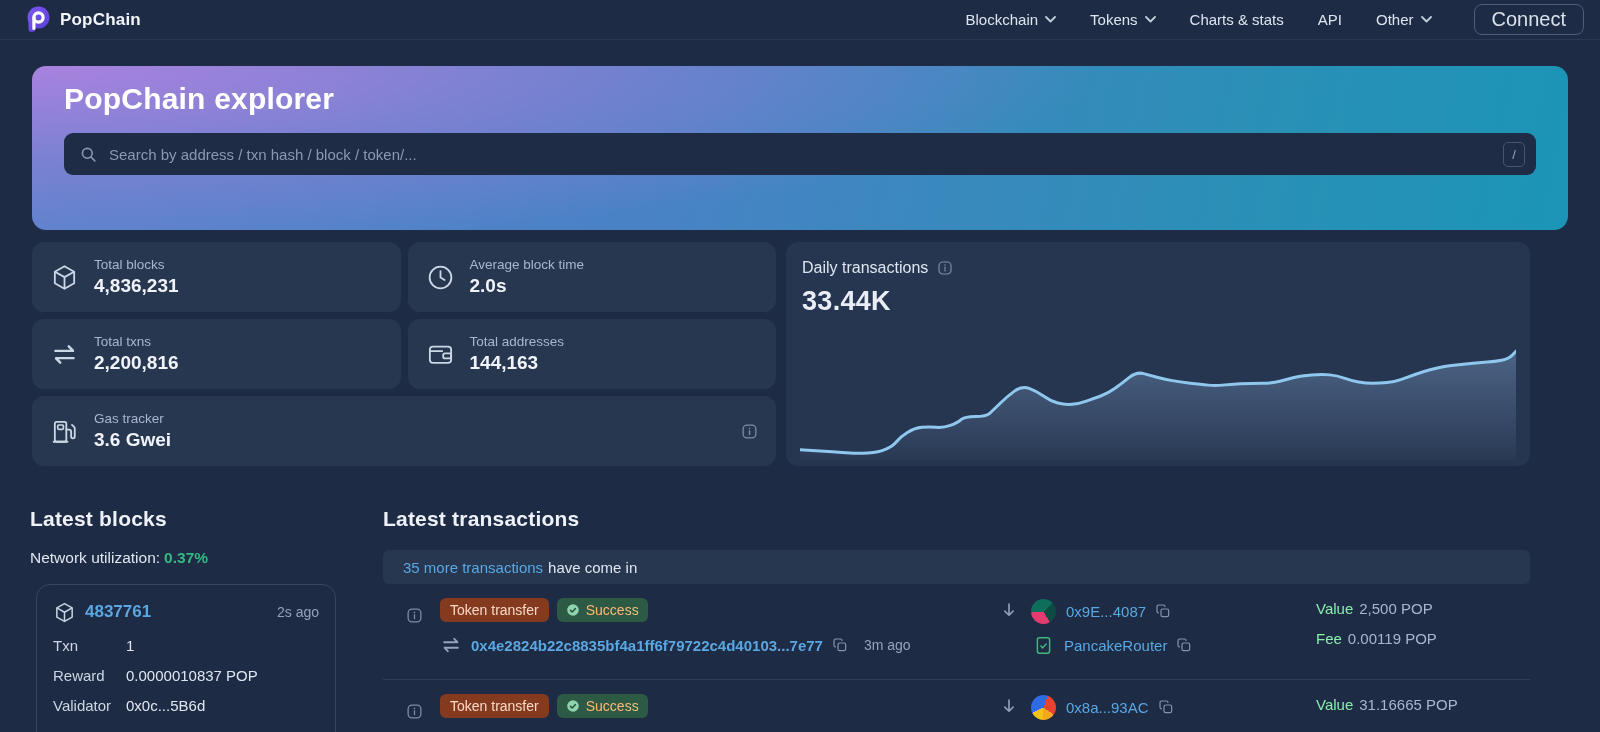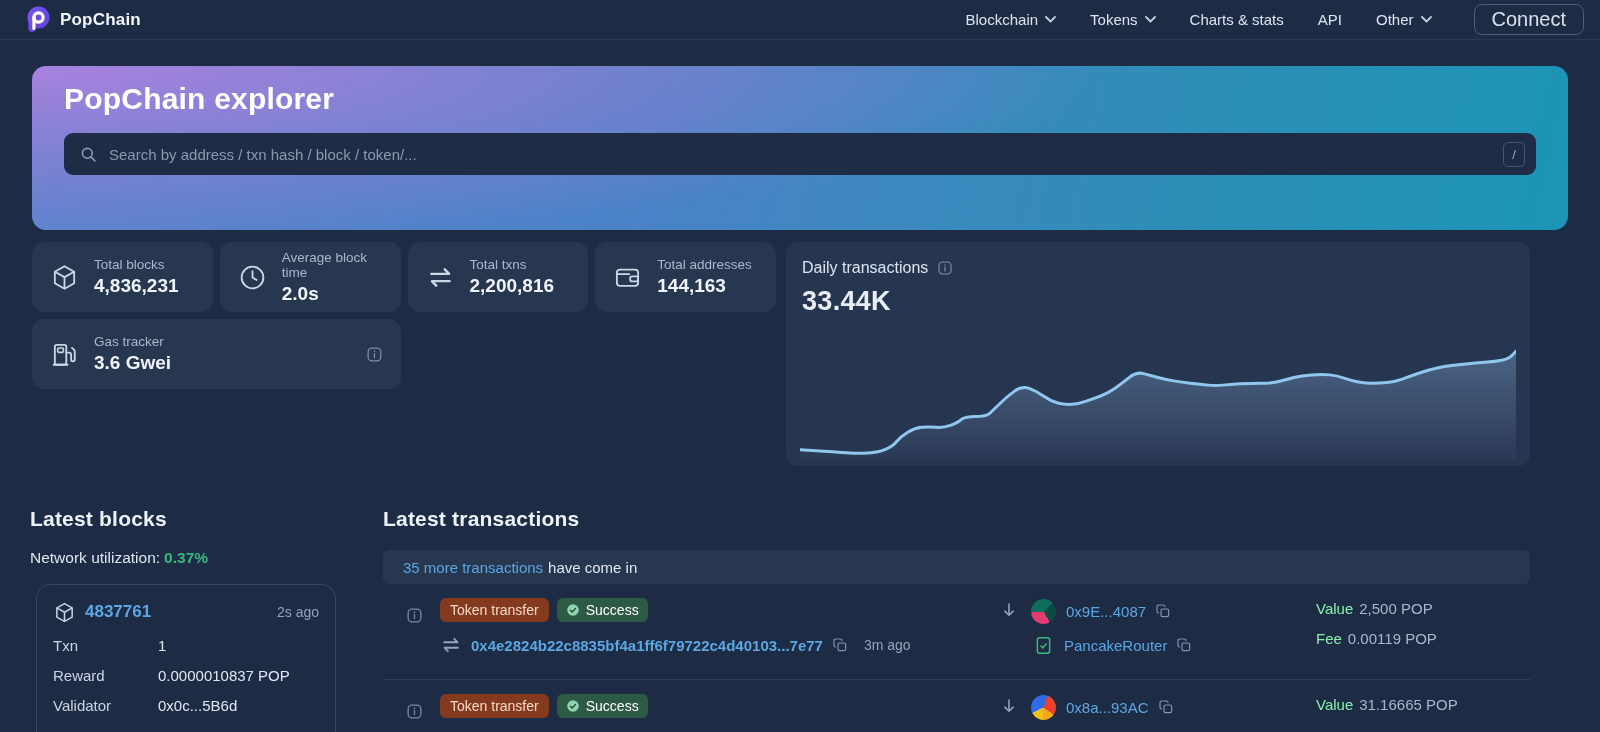--- a/index.html
+++ b/index.html
@@ -49,21 +49,21 @@
   }
   .searchbar input::placeholder { color:#8b99b0; }
   .kbd {
     width:22px; height:25px; border:1px solid #46566f; border-radius:5px;
     color:#98a6bc; font-size:13px; display:flex; align-items:center; justify-content:center; flex:none;
   }
 
   
   .stats-left {
     position:absolute; left:32px; top:242px; width:744px;
-    display:grid; grid-template-columns:1fr 1fr 1fr 1fr; grid-auto-rows:70px; gap:7px;
+    display:grid; grid-template-columns:1fr 1fr; grid-auto-rows:70px; gap:7px;
   }
   .stat-card {
     background:#283750; border-radius:12px;
     display:flex; align-items:center; gap:15px; padding:0 18px;
   }
   .stat-card.full { grid-column:1 / 3;align-items:center; }
   .stat-icon { width:29px; height:29px; color:#ccd7e6; flex:none; }
   .stat-label { font-size:13.5px; color:#a9b7cd; margin-bottom:3px; }
   .stat-value { font-size:19px; font-weight:bold; color:#f0f4fa; }
   .stat-info { margin-left:auto; color:#7e8da6; cursor:pointer; }
@@ -85,21 +85,21 @@
   .net-util { margin-top:16px; font-size:15.5px; color:#dfe6f0; }
   .net-util .pct { color:#35b981; font-weight:bold; margin-left:4px; }
   .block-card {
     margin-top:17px; margin-left:6px; width:300px; height:176px;
     border:1px solid #374761; border-radius:14px; padding:14px 16px;
   }
   .block-head { display:flex; align-items:center; gap:9px; height:26px; }
   .block-cube { color:#c6d1e1; }
   .block-num { color:#5aa7e2; font-size:17px; font-weight:bold; }
   .block-age { margin-left:auto; color:#94a3b9; font-size:14px; }
-  .block-row { display:flex; margin-top:12px; font-size:15px; line-height:18px;gap:32px; }
+  .block-row { display:flex; margin-top:12px; font-size:15px; line-height:18px; }
   .block-row .lbl { width:73px; color:#ccd5e2; flex:none; }
   .block-row .val { color:#dfe6f0; }
   .link { color:#5aa7e2; cursor:pointer; }
 
   
   .ltx { position:absolute; left:383px; top:505px; width:1147px; }
   .tx-alert {
     margin-top:17px; height:34px; background:#283750; border-radius:6px;
     display:flex; align-items:center; padding:0 20px; font-size:15px; color:#e0e7f1;
   }
@@ -107,21 +107,21 @@
   .tx-row { position:relative; padding:14px 0; height:95px; }
   .tx-row + .tx-row { border-top:1px solid #2e3d58; }
   .tx-line { display:flex; align-items:center; height:24px; }
   .tx-line + .tx-line { margin-top:11px; }
   .info-ic { color:#7e8da6; margin-top:3px; cursor:pointer; }
   .badge {
     display:inline-flex; align-items:center; gap:6px;
     font-size:14px; padding:0 10px; height:24px; border-radius:6px;
   }
   .badge-type { background:#843a1f; color:#f9d9c6; }
-  .badge-status { background:#2c5a45; color:#ffffff; margin-left:8px; padding:0 9px; }
+  .badge-status { background:#2c5a45; color:#fdba74; margin-left:8px; padding:0 9px; }
   .tx-transfer-ic { color:#95a4ba; margin-right:9px; }
   .tx-hash { font-size:15px; font-weight:bold; }
   .copy-ic { color:#8494ab; margin-left:9px; cursor:pointer; }
   .tx-age { color:#94a3b9; font-size:14px; margin-left:16px; }
   .tx-mid { position:absolute; left:617px; top:14px; display:flex; gap:13px; }
   .dir-arrow { color:#8fa0b8; margin-top:3px; }
   .addr-line { display:flex; align-items:center; height:26px; }
   .addr-line + .addr-line { margin-top:8px; }
   .avatar { width:25px; height:25px; border-radius:50%; margin-right:10px; flex:none; }
   .avatar-1 { background:conic-gradient(from 150deg, #e33a6f 0deg 115deg, #0e6e5c 115deg 255deg, #0b4b42 255deg 360deg); }

